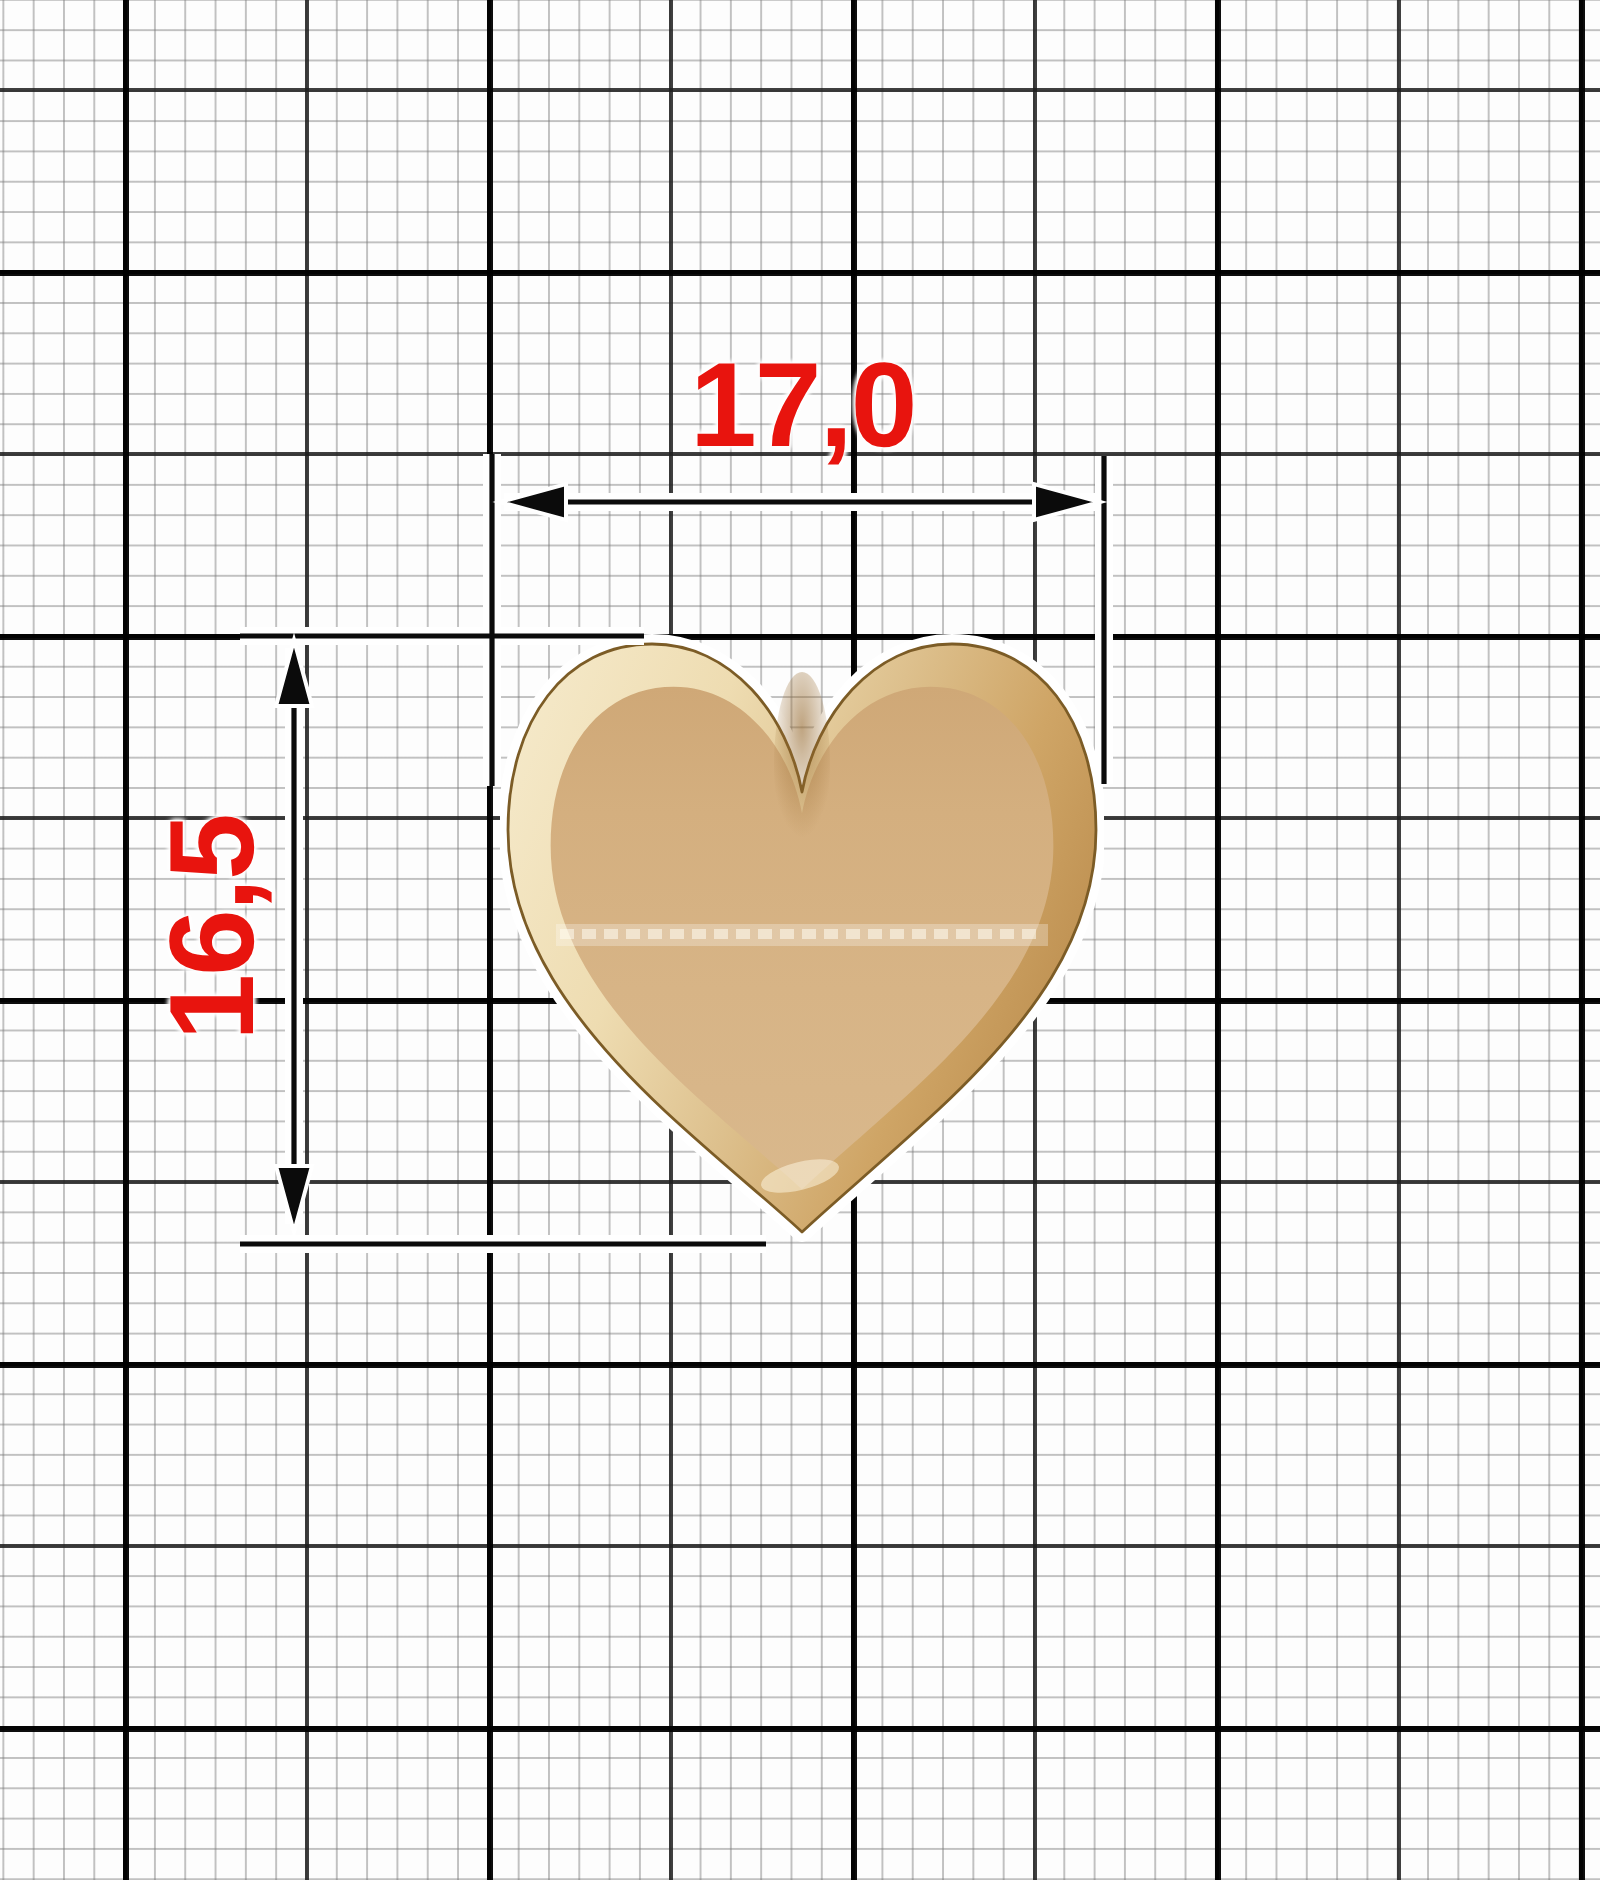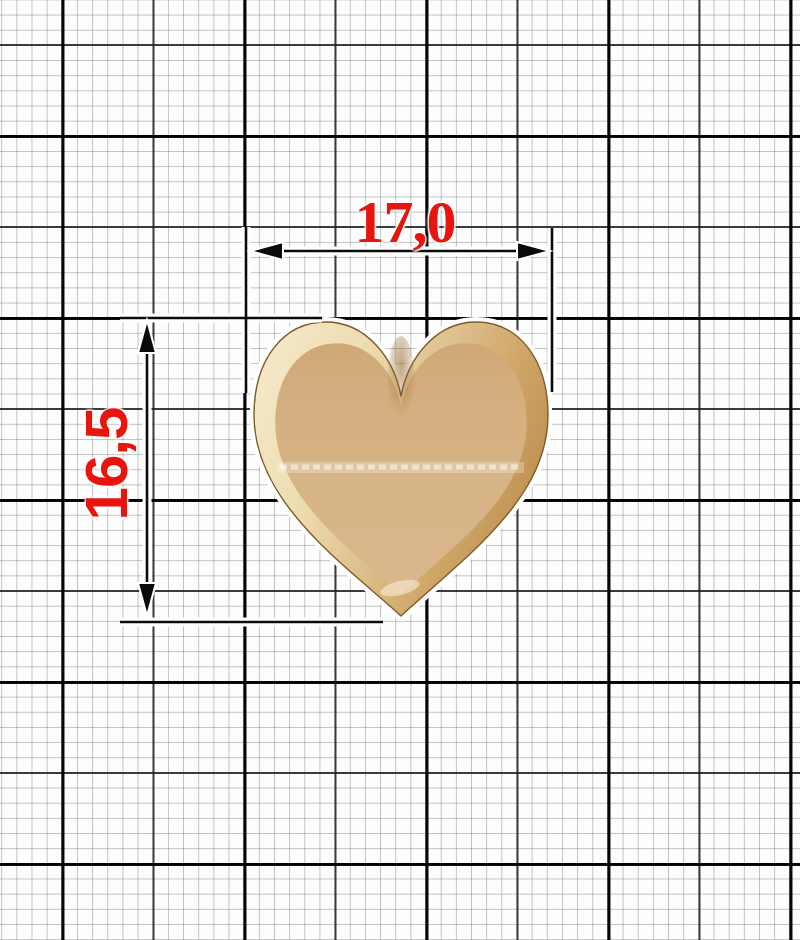--- a/index.html
+++ b/index.html
@@ -48,21 +48,21 @@
     position:absolute;
     color:var(--dimension_text,#e8140e);
     font-weight:700;
     font-size:60px;
     letter-spacing:-1px;
     white-space:nowrap;
     text-shadow:
       0 0 3px #ffffff, 0 0 3px #ffffff,
       1px 1px 2px #ffffff, -1px -1px 2px #ffffff;
   }
-  .dim-label.width{left:345px;top:188px;width:120px;text-align:center;font-family:Liberation Serif, serif;}
+  .dim-label.width{left:345px;top:168px;width:120px;}
   .dim-label.height{
     left:106px;top:464px;
     transform:translate(-50%,-50%) rotate(-90deg);
   }
 </style>
 </head>
 <body>
 
 <div class="canvas">
 

